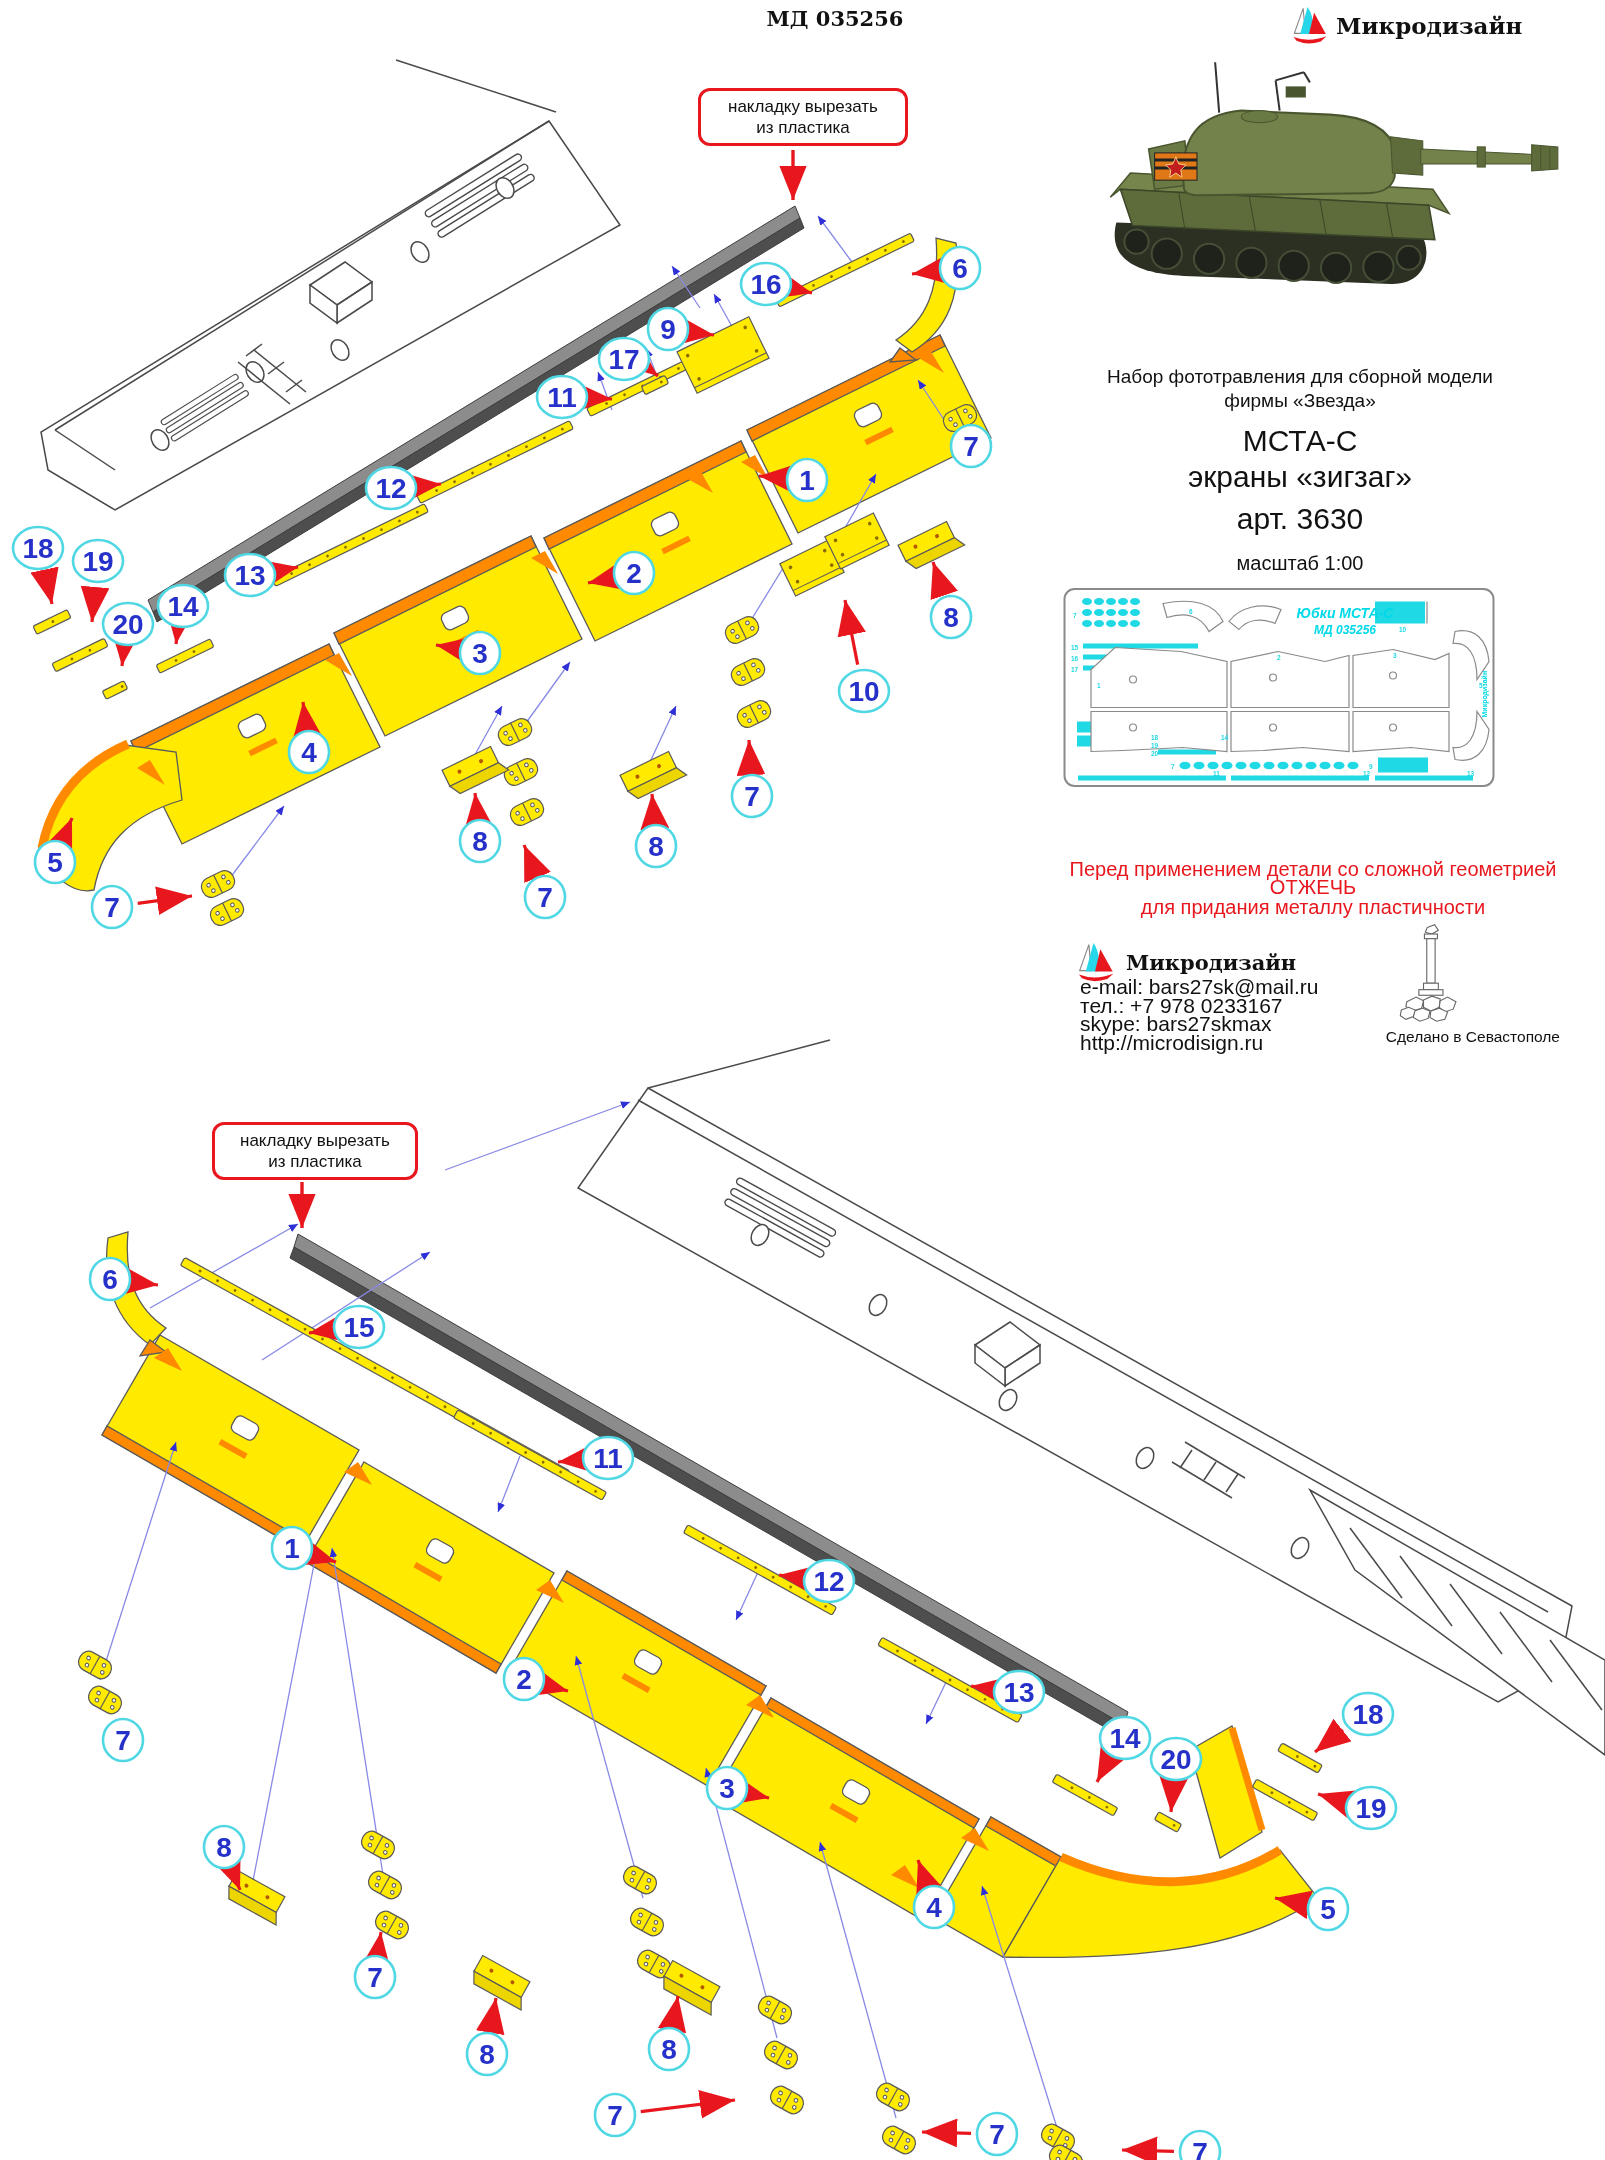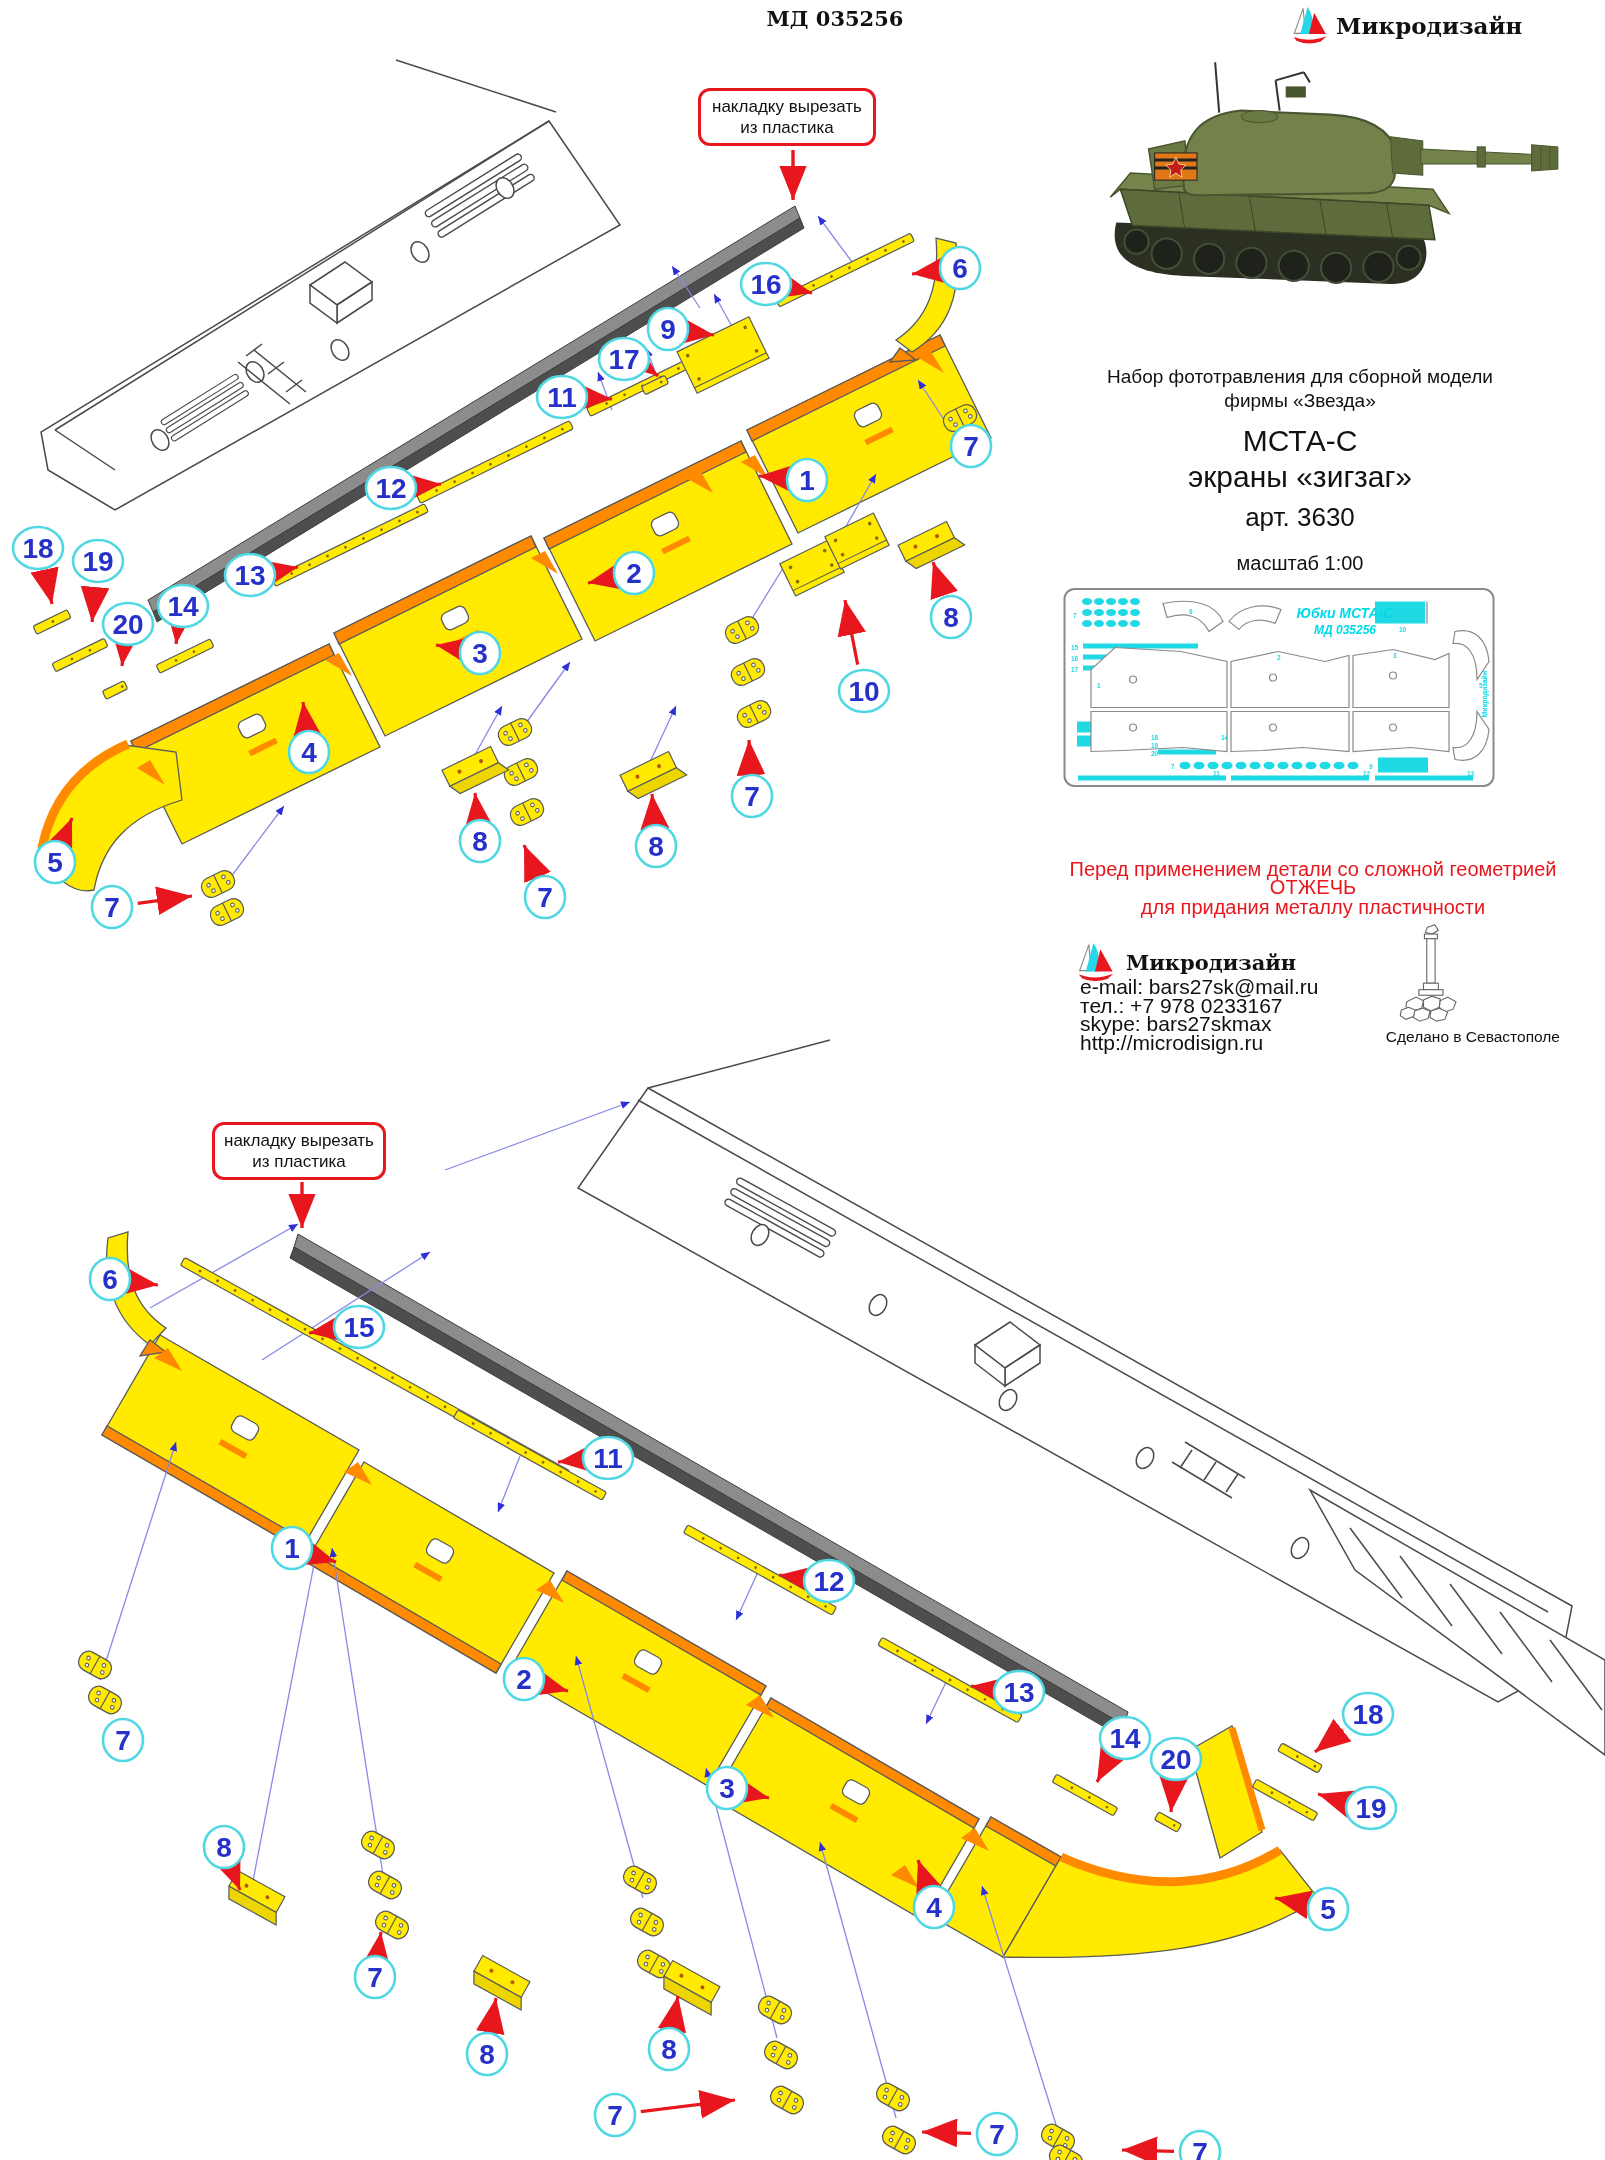--- a/index.html
+++ b/index.html
@@ -11,33 +11,33 @@
   #hdr-code{left:735px;top:6px;width:200px;font-family:"DejaVu Serif",serif;
             font-weight:bold;font-size:21px;}
   #hdr-logo{left:1286px;top:4px;width:46px;height:44px;}
   #hdr-brand{left:1336px;top:12px;font-family:"DejaVu Serif",serif;font-weight:bold;font-size:23px;}
   
   #tank{left:1085px;top:36px;width:480px;height:252px;}
   #kit1{left:1063px;top:366px;width:474px;font-size:19px;}
   #kit2{left:1063px;top:390px;width:474px;font-size:19px;}
   #ttl {left:1063px;top:424px;width:474px;font-size:30px;}
   #sub {left:1063px;top:460px;width:474px;font-size:30px;}
-  #art {left:1063px;top:502px;width:474px;font-size:26px;}
+  #art {left:1063px;top:502px;width:474px;font-size:30px;}
   #scl {left:1063px;top:552px;width:474px;font-size:20px;}
   #fret{left:1063px;top:585px;width:432px;height:205px;}
   .warn{left:1063px;width:500px;font-size:20px;color:#E8171E;}
   #warn1{top:858px;} #warn2{top:876px;} #warn3{top:896px;}
   #c-logo{left:1072px;top:940px;width:46px;height:46px;}
   #c-brand{left:1126px;top:950px;font-family:"DejaVu Serif",serif;font-weight:bold;font-size:21px;}
   #c-lines{left:1080px;top:978px;font-size:21px;line-height:18.5px;}
   #monument{left:1388px;top:922px;width:84px;height:102px;}
   #made-in{left:1300px;top:1028px;width:260px;font-size:15.5px;text-align:right;}
   
   .notebox{border:3px solid #E8171E;border-radius:12px;background:#fff;
-           font-size:17px;text-align:center;padding:5px 0;line-height:21px;z-index:5;}
+           font-size:17px;text-align:center;padding:5px 16px;line-height:21px;z-index:5;}
   #note1{left:698px;top:88px;width:172px;}
   #note2{left:212px;top:1122px;width:168px;}
   svg{position:absolute;left:0;top:0;}
   #dwg1{left:0;top:0;width:1050px;height:960px;}
   #dwg2{left:0;top:800px;width:1605px;height:1360px;}
   #callout-layer{left:0;top:0;width:1605px;height:2160px;z-index:6;pointer-events:none;}
 </style>
 </head>
 <body>
 

